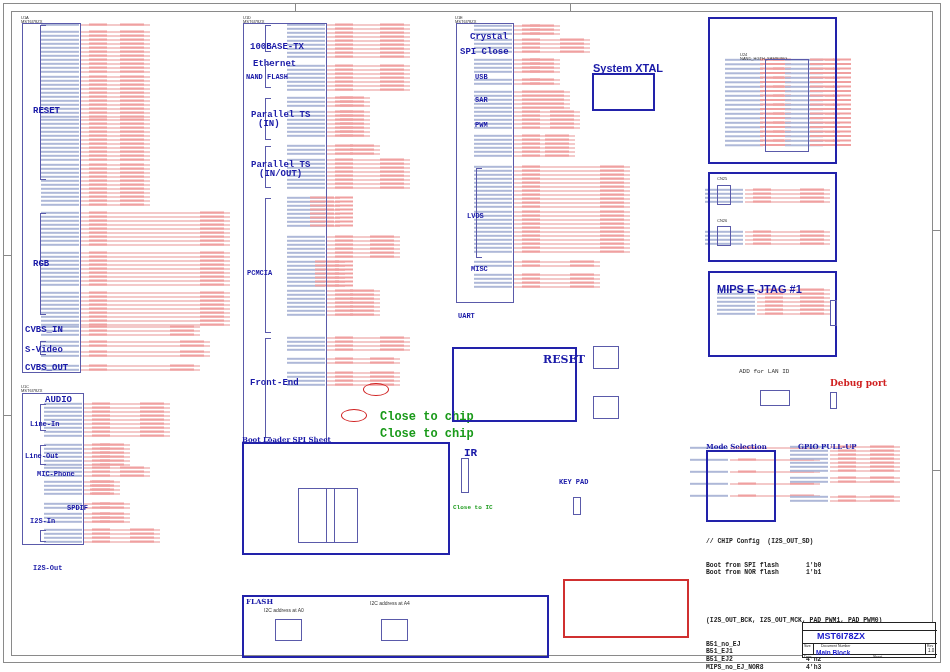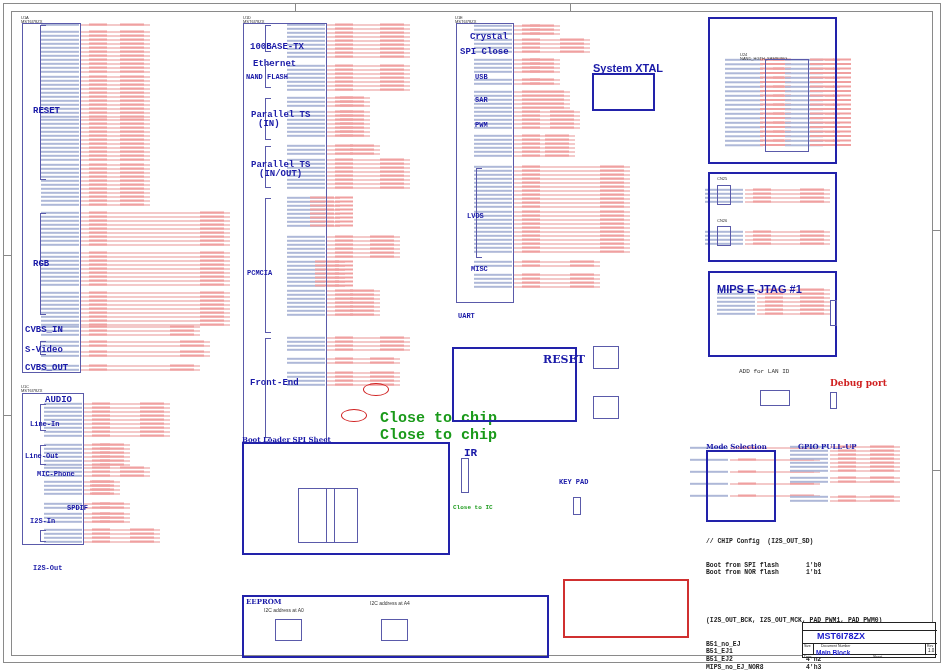--- a/index.html
+++ b/index.html
@@ -12,21 +12,21 @@
   .blk-title.mono{font-family:"Liberation Mono",monospace;}
   .blk-title.red{color:#d02020;}
   .blk-title.big{font-size:11px;}
   .blk-title.med{font-size:9px;}
   .blk-title.sm{font-size:7px;}
   .chip{position:absolute;border:1px solid #5a5aaa;box-sizing:border-box;}
   .chip-ref{position:absolute;font-size:4px;color:#333;white-space:nowrap;font-family:"Liberation Sans",sans-serif;}
   .bracket{position:absolute;border-left:1px solid #5a5aaa;border-top:1px solid #5a5aaa;border-bottom:1px solid #5a5aaa;width:6px;box-sizing:border-box;}
   .box-blue{position:absolute;border:2px solid #2222aa;box-sizing:border-box;}
   .box-red{position:absolute;border:2px solid #d03030;box-sizing:border-box;}
-  .note{position:absolute;color:#1a9a1a;font-family:"Liberation Mono",monospace;font-weight:bold;font-size:15px;white-space:nowrap;}
+  .note{position:absolute;color:#1a9a1a;font-family:"Liberation Mono",monospace;font-weight:bold;font-size:12px;white-space:nowrap;}
   .cfg{position:absolute;left:706px;top:522px;font-family:"Liberation Mono",monospace;font-size:6.4px;font-weight:bold;color:#222;line-height:7.9px;white-space:pre;}
   .cfg .row{display:flex;}
   .cfg .k{width:100px;display:inline-block;}
   .title-block{position:absolute;left:802px;top:622px;width:134px;height:36px;border:1px solid #222;box-sizing:border-box;background:#fff;}
   .tb-line{position:absolute;background:#222;}
   .tb-small{position:absolute;font-size:3.5px;color:#222;white-space:nowrap;}
   .tb-part{position:absolute;left:14px;top:8px;color:#1a1acc;font-weight:bold;font-size:9px;font-family:"Liberation Sans",sans-serif;}
   .tb-doc{position:absolute;left:13px;top:26px;color:#1a1acc;font-weight:bold;font-size:6.5px;}
   .ellipse{position:absolute;border:1.5px solid #d02020;border-radius:50%;box-sizing:border-box;}
   svg{position:absolute;left:0;top:0;}
@@ -1350,21 +1350,21 @@
   <div class="ellipse" style="left:341px;top:409px;width:26px;height:13px;"></div>
   <div class="note" style="left:380px;top:410px;">Close to chip</div>
   <div class="note" style="left:380px;top:427px;">Close to chip</div>
 
   <div class="blk-title sm" style="left:242px;top:435px;">Boot Loader SPI Sheet</div>
   <div class="box-blue" style="left:242px;top:442px;width:208px;height:113px;"></div>
   <div class="chip" style="left:298px;top:488px;width:37px;height:55px;"></div>
   <div class="chip" style="left:326px;top:488px;width:32px;height:55px;"></div>
 
   <div class="box-blue" style="left:242px;top:595px;width:307px;height:63px;"></div>
-  <div class="blk-title sm" style="left:246px;top:597px;">EEPROM</div>
+  <div class="blk-title sm" style="left:246px;top:597px;">FLASH</div>
   <div class="chip-ref" style="left:264px;top:607px;font-size:5px;">I2C address at A0</div>
   <div class="chip-ref" style="left:370px;top:600px;font-size:5px;">I2C address at A4</div>
   <div class="chip" style="left:275px;top:619px;width:27px;height:22px;"></div>
   <div class="chip" style="left:381px;top:619px;width:27px;height:22px;"></div>
 
   <div class="chip-ref" style="left:455px;top:15px;">U1E</div>
   <div class="chip-ref" style="left:455px;top:19px;">MST6I78ZX</div>
   <div class="chip" style="left:456px;top:23px;width:58px;height:280px;"></div>
   <div class="blk-title med mono" style="left:470px;top:32px;">Crystal</div>
   <div class="blk-title med mono" style="left:460px;top:47px;">SPI Close</div>

